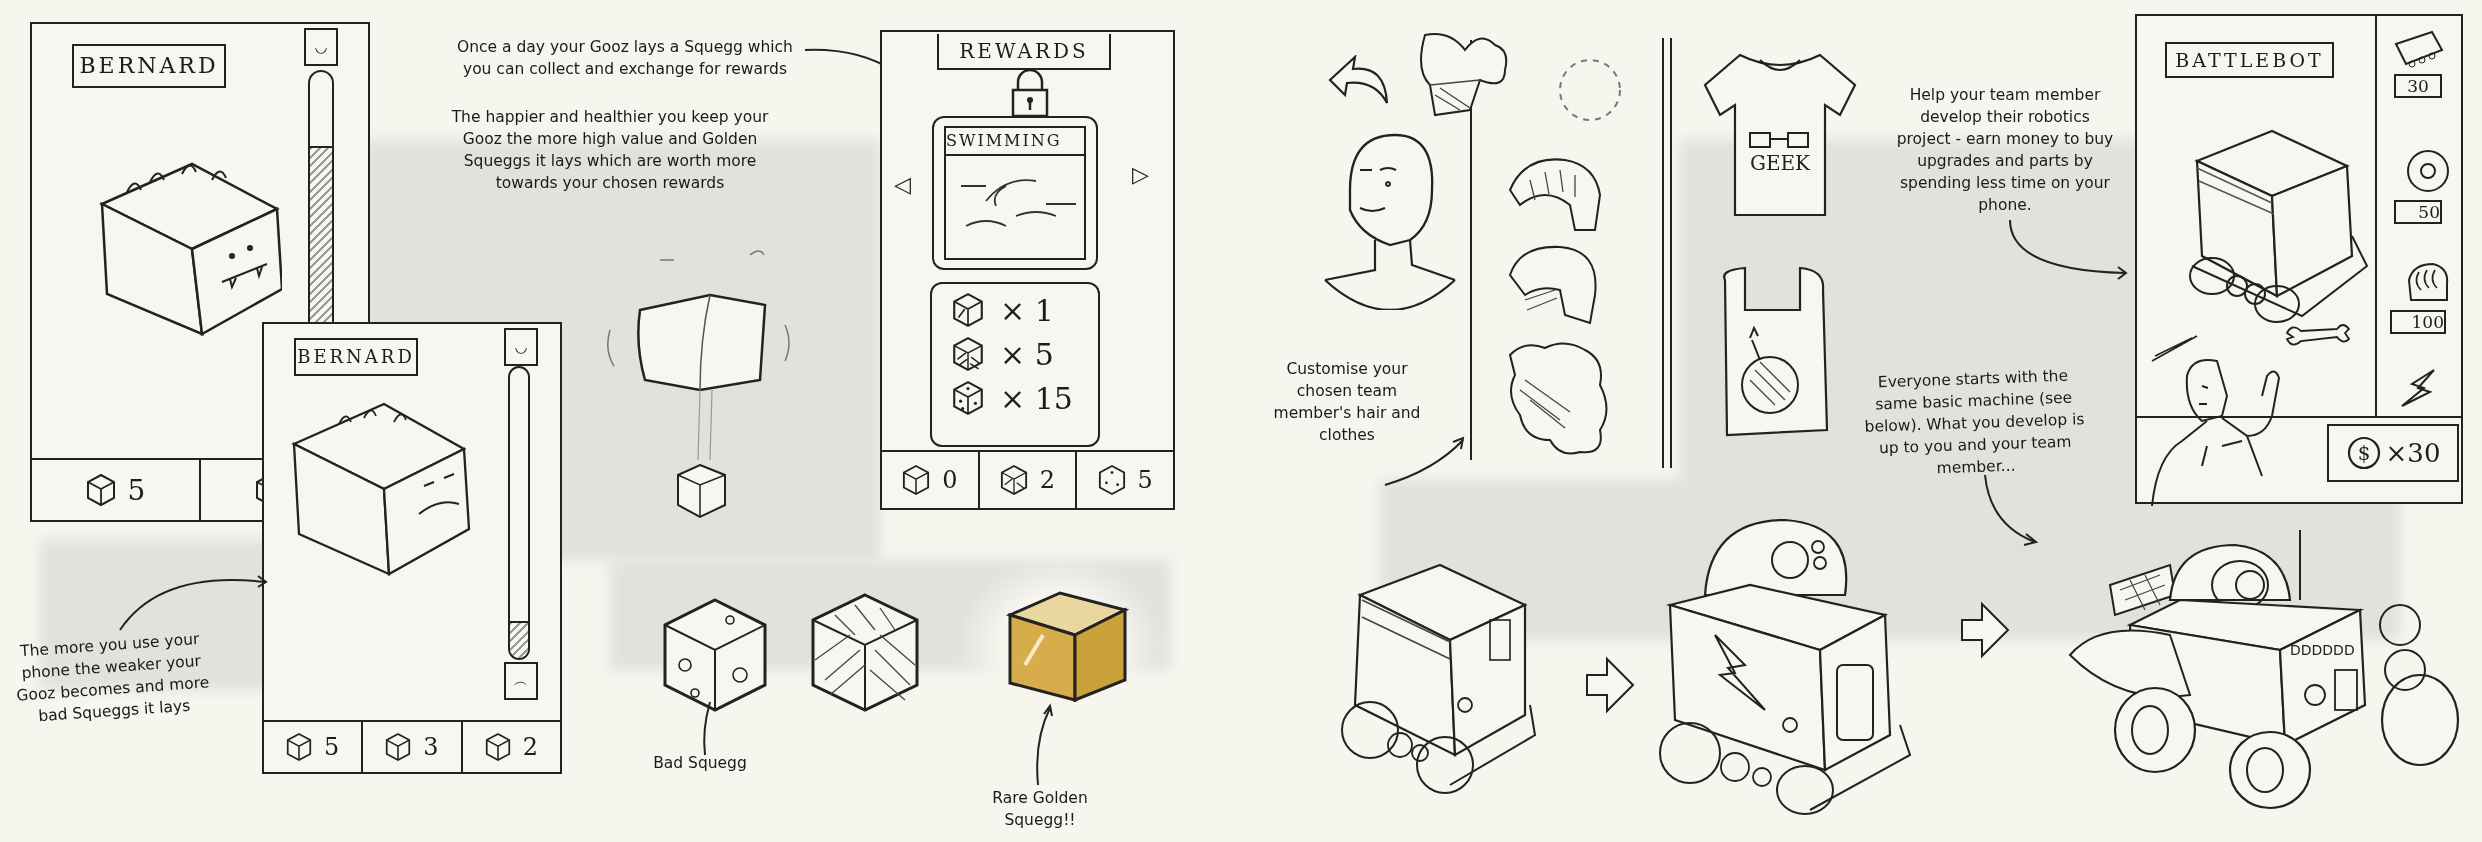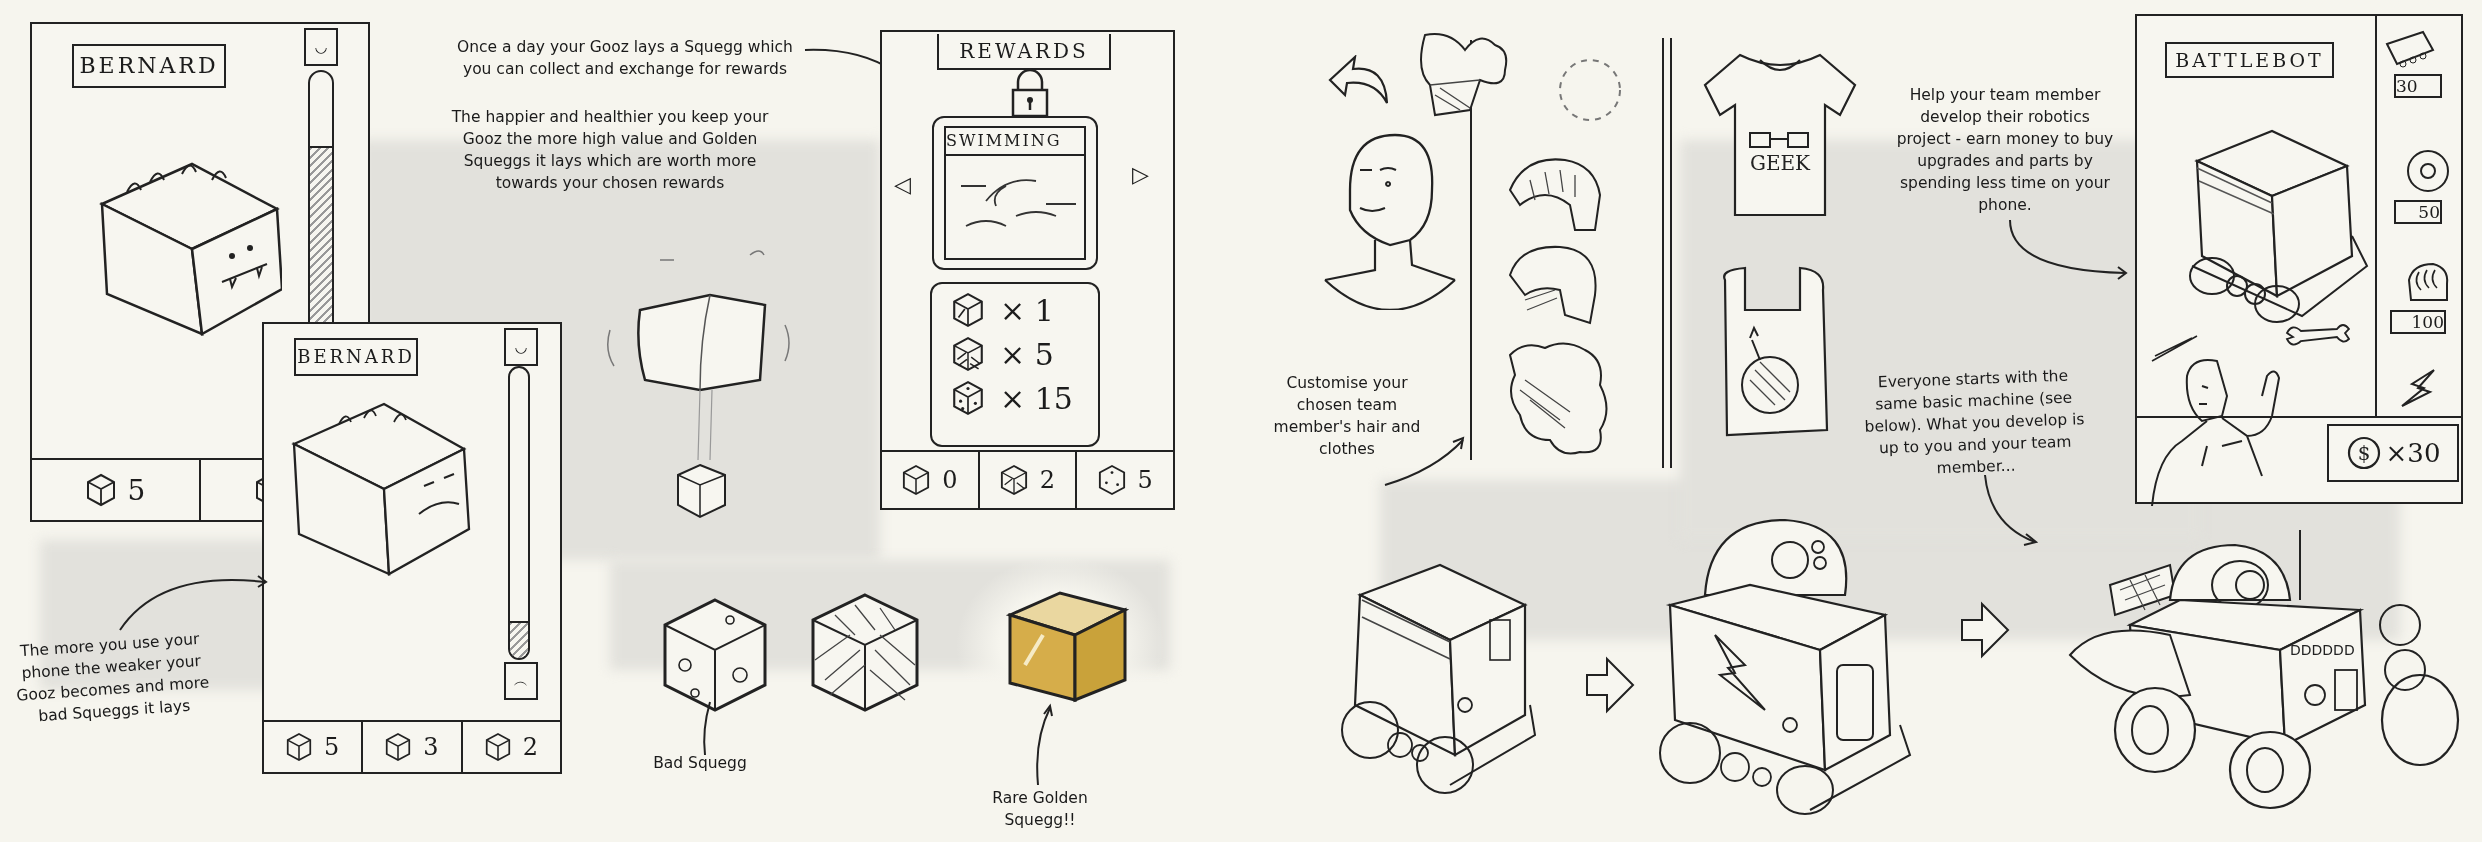--- a/index.html
+++ b/index.html
@@ -265,42 +265,42 @@
   <rect x="50" y="88" width="20" height="14" fill="none" stroke="#222" stroke-width="2"></rect>
     <rect x="88" y="88" width="20" height="14" fill="none" stroke="#222" stroke-width="2"></rect>
     <path d="M70,94 h18" stroke="#222" stroke-width="2"></path>
 </svg>
 <svg class="abs" style="left:1715px;top:260px;" width="130" height="190" viewBox="0 0 130 190">
   <path d="M10,20 Q5,10 30,8 L30,50 L85,50 L85,8 Q110,10 108,30 L112,170 L12,175 Z" fill="#f7f6f0" stroke="#222" stroke-width="2.2"></path>
   <circle cx="55" cy="125" r="28" fill="none" stroke="#222" stroke-width="2"></circle>
   <path d="M40,110 l30,30 M35,120 l25,25 M45,102 l30,30" stroke="#444" stroke-width="1.3"></path>
   <path d="M45,100 l-8,-20 M35,78 l4,-10 l4,8" stroke="#222" stroke-width="2" fill="none"></path>
 </svg>
-<div class="note" style="left:1262px;top:372px;width:170px;">Customise your chosen team member's hair and clothes</div>
+<div class="note" style="left:1262px;top:358px;width:170px;">Customise your chosen team member's hair and clothes</div>
 <svg class="abs" style="left:1375px;top:430px;" width="100" height="60">
     <path d="M10,55 Q60,40 88,10" stroke="#222" stroke-width="2" fill="none"></path>
     <path d="M78,12 l10,-4 l-2,11" stroke="#222" stroke-width="2" fill="none"></path>
   </svg>
 
 <div class="phone" style="left:2135px;top:14px;width:328px;height:490px;">
   <div class="title-box" style="left:28px;top:26px;width:165px;line-height:32px;font-size:19px;">BATTLEBOT</div>
   <div class="abs" style="left:238px;top:0;width:2px;height:400px;background:#222;"></div>
   <svg class="abs" style="left:20px;top:100px;" width="220" height="210" viewBox="0 0 220 210">
     <polygon points="40,45 115,15 190,50 115,80" fill="#f7f6f0" stroke="#222" stroke-width="2.2"></polygon>
     <polygon points="40,45 115,80 120,180 45,140" fill="#f7f6f0" stroke="#222" stroke-width="2.2"></polygon>
     <polygon points="115,80 190,50 195,140 120,180" fill="#f7f6f0" stroke="#222" stroke-width="2.2"></polygon>
     <path d="M40,52 l75,35 M42,65 l75,33" stroke="#555" stroke-width="1.4"></path>
     <ellipse cx="55" cy="160" rx="22" ry="18" fill="none" stroke="#222" stroke-width="2"></ellipse>
       <ellipse cx="120" cy="188" rx="22" ry="18" fill="none" stroke="#222" stroke-width="2"></ellipse>
     <circle cx="80" cy="170" r="10" fill="none" stroke="#222" stroke-width="2"></circle>
       <circle cx="98" cy="178" r="10" fill="none" stroke="#222" stroke-width="2"></circle>
     <path d="M35,150 L145,200 L210,150 L195,120" stroke="#222" stroke-width="2" fill="none"></path>
   </svg>
 
-  <div class="abs" style="left:246px;top:14px;width:70px;">
+  <div class="abs" style="left:246px;top:14px;width:70px;text-align:center;">
     <svg width="52" height="40" viewBox="0 0 52 40">
         <path d="M4,14 L40,2 L50,20 L14,34 Z" fill="none" stroke="#222" stroke-width="2"></path>
         <circle cx="20" cy="34" r="3" fill="none" stroke="#222"></circle>
         <circle cx="30" cy="30" r="3" fill="none" stroke="#222"></circle>
         <circle cx="40" cy="26" r="3" fill="none" stroke="#222"></circle>
       </svg>
     <div style="border:2px solid #222;width:44px;margin:0 auto;font-family:'DejaVu Serif',serif;font-size:17px;">30</div>
   </div>
   <div class="abs" style="left:246px;top:130px;width:70px;text-align:right;">
     <svg width="50" height="50" viewBox="0 0 50 50">

